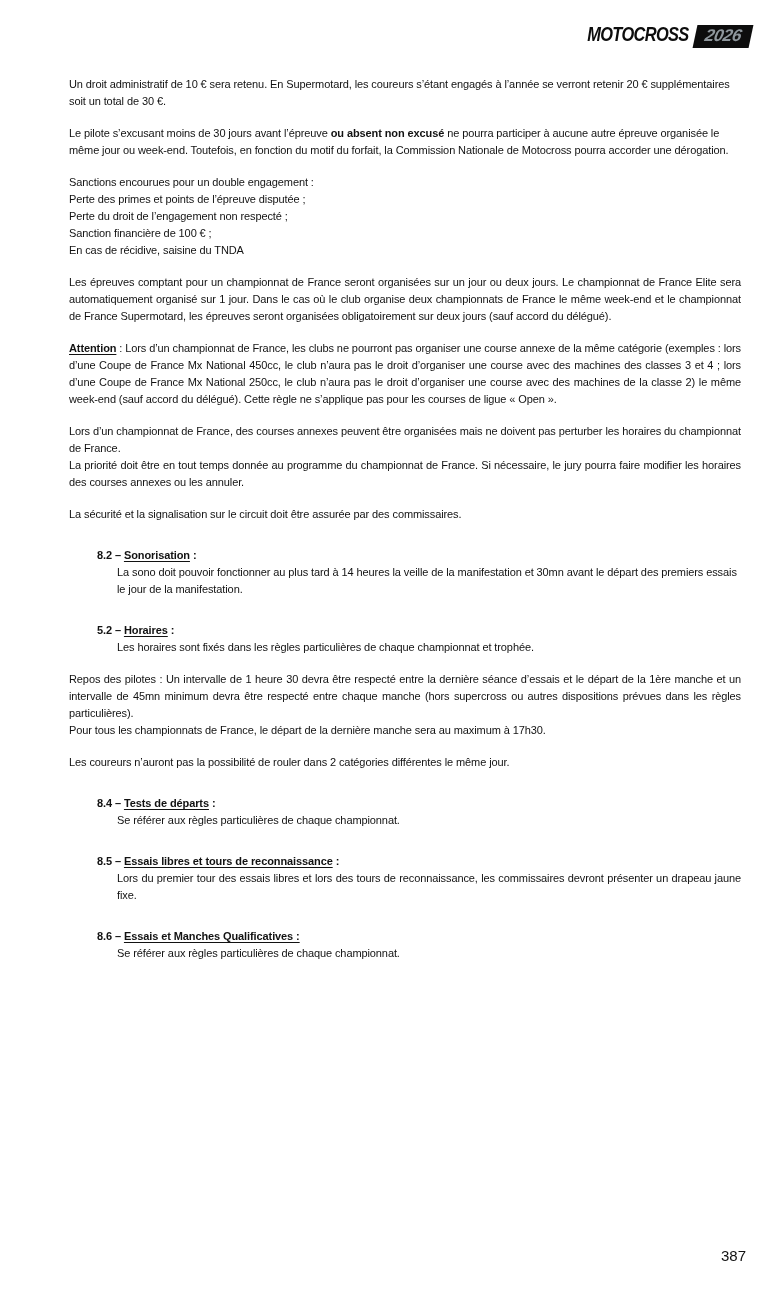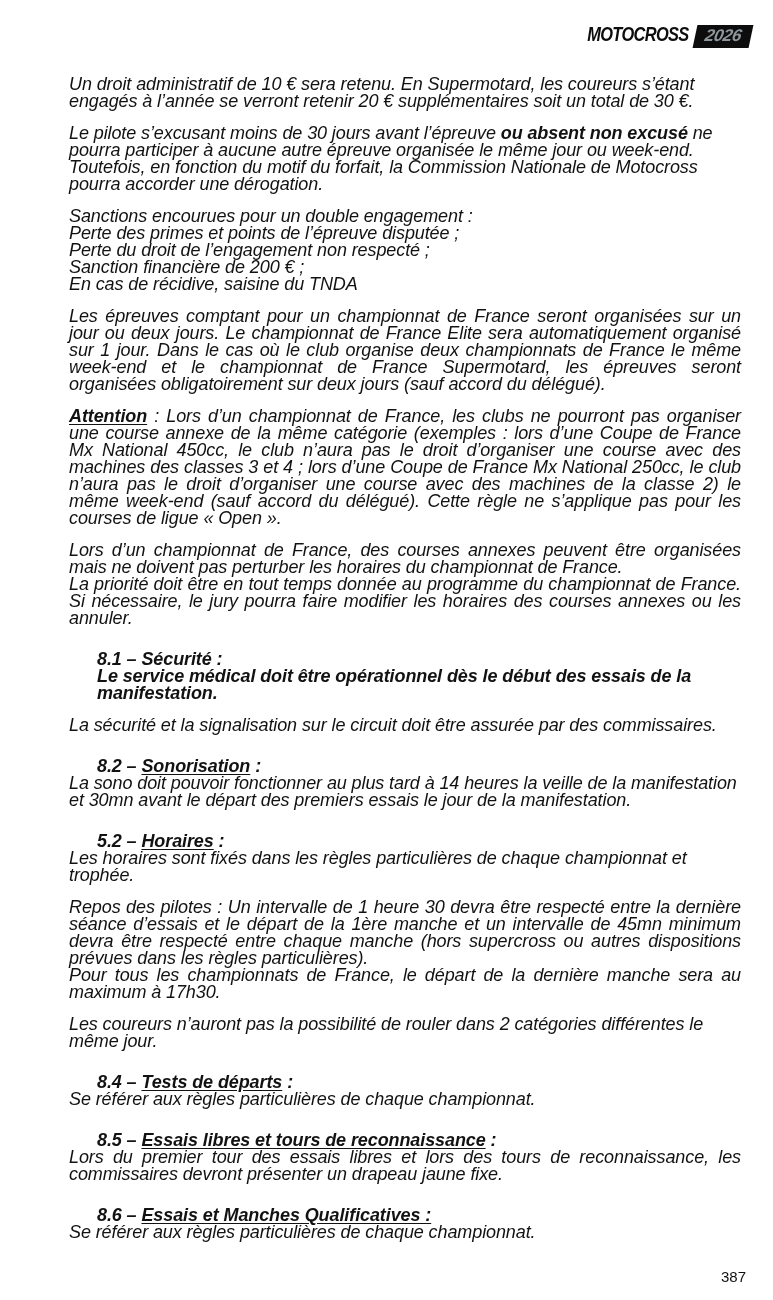--- a/index.html
+++ b/index.html
@@ -47,41 +47,40 @@
     display: inline-block;
     font-style: italic;
     font-weight: 900;
     font-size: 17px;
     letter-spacing: -0.5px;
     color: #8e969c;
   }
   
   .doc {
     padding: 13px 32px 0 69px;
-    font-size: 18px;
+    font-size: 11px;
     line-height: 17px;
     letter-spacing: -0.1px;
-    font-style: italic;
   }
   .blk {
     margin: 15px 0 0 0;
     white-space: pre-line;
     text-align: left;
   }
-  .blk.tight   { margin-top: 0; }
+  .blk.tight   { margin-top: 0; margin-left: 48px; }
   .blk.heading { margin-top: 24px; }
   .blk.indent  { padding-left: 28px; }
   .blk.justify { text-align: justify; }
   .b { font-weight: bold; }
   .u { text-decoration: underline; text-underline-offset: 2px; }
   
   .page-number {
     position: absolute;
     right: 27px;
-    bottom: 15px;
+    bottom: 36px;
     font-size: 15px;
     color: #121212;
   }
 </style>
 </head>
 <body>
 
 <div class="page">
 
   <div class="header">
@@ -89,28 +88,26 @@
       <span class="brand">MOTOCROSS</span><span class="year-box"><span class="year">2026</span></span>
     </div>
   </div>
 
   <div class="doc" id="doc-body">
       <p class="blk"><span>Un droit administratif de 10 € sera retenu. En Supermotard, les coureurs s’étant engagés à l’année se verront retenir 20 € supplémentaires soit un total de 30 €.</span></p>
       <p class="blk"><span>Le pilote s’excusant moins de 30 jours avant l’épreuve </span><span class="b">ou absent non excusé</span><span> ne pourra participer à aucune autre épreuve organisée le même jour ou week-end. Toutefois, en fonction du motif du forfait, la Commission Nationale de Motocross pourra accorder une dérogation.</span></p>
       <p class="blk"><span>Sanctions encourues pour un double engagement :
 Perte des primes et points de l’épreuve disputée ;
 Perte du droit de l’engagement non respecté ;
-Sanction financière de 200 € ;
+Sanction financière de 100 € ;
 En cas de récidive, saisine du TNDA</span></p>
       <p class="blk justify"><span>Les épreuves comptant pour un championnat de France seront organisées sur un jour ou deux jours. Le championnat de France Elite sera automatiquement organisé sur 1 jour. Dans le cas où le club organise deux championnats de France le même week-end et le championnat de France Supermotard, les épreuves seront organisées obligatoirement sur deux jours (sauf accord du délégué).</span></p>
       <p class="blk justify"><span class="b u">Attention</span><span> : Lors d’un championnat de France, les clubs ne pourront pas organiser une course annexe de la même catégorie (exemples : lors d’une Coupe de France Mx National 450cc, le club n’aura pas le droit d’organiser une course avec des machines des classes 3 et 4 ; lors d’une Coupe de France Mx National 250cc, le club n’aura pas le droit d’organiser une course avec des machines de la classe 2) le même week-end (sauf accord du délégué). Cette règle ne s’applique pas pour les courses de ligue « Open ».</span></p>
       <p class="blk justify"><span>Lors d’un championnat de France, des courses annexes peuvent être organisées mais ne doivent pas perturber les horaires du championnat de France.
 La priorité doit être en tout temps donnée au programme du championnat de France. Si nécessaire, le jury pourra faire modifier les horaires des courses annexes ou les annuler.</span></p>
-      <p class="blk heading indent"><span class="b">8.1 – Sécurité :
-Le service médical doit être opérationnel dès le début des essais de la manifestation.</span></p>
       <p class="blk"><span>La sécurité et la signalisation sur le circuit doit être assurée par des commissaires.</span></p>
       <p class="blk heading indent"><span class="b">8.2 – </span><span class="b u">Sonorisation</span><span class="b"> :</span></p>
       <p class="blk tight"><span>La sono doit pouvoir fonctionner au plus tard à 14 heures la veille de la manifestation et 30mn avant le départ des premiers essais le jour de la manifestation.</span></p>
       <p class="blk heading indent"><span class="b">5.2 – </span><span class="b u">Horaires</span><span class="b"> :</span></p>
       <p class="blk tight"><span>Les horaires sont fixés dans les règles particulières de chaque championnat et trophée.</span></p>
       <p class="blk justify"><span>Repos des pilotes : Un intervalle de 1 heure 30 devra être respecté entre la dernière séance d’essais et le départ de la 1ère manche et un intervalle de 45mn minimum devra être respecté entre chaque manche (hors supercross ou autres dispositions prévues dans les règles particulières).
 Pour tous les championnats de France, le départ de la dernière manche sera au maximum à 17h30.</span></p>
       <p class="blk"><span>Les coureurs n’auront pas la possibilité de rouler dans 2 catégories différentes le même jour.</span></p>
       <p class="blk heading indent"><span class="b">8.4 – </span><span class="b u">Tests de départs</span><span class="b"> :</span></p>
       <p class="blk tight"><span>Se référer aux règles particulières de chaque championnat.</span></p>

